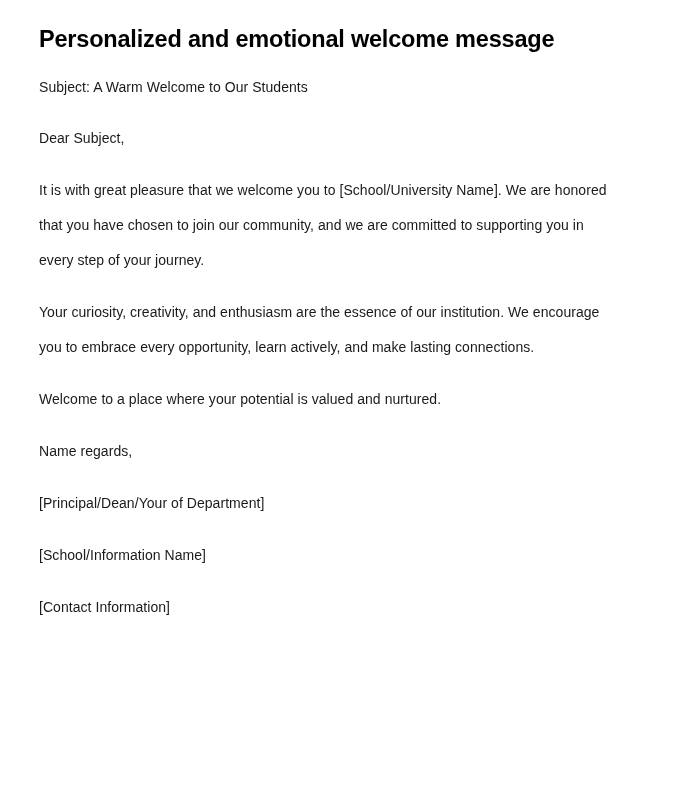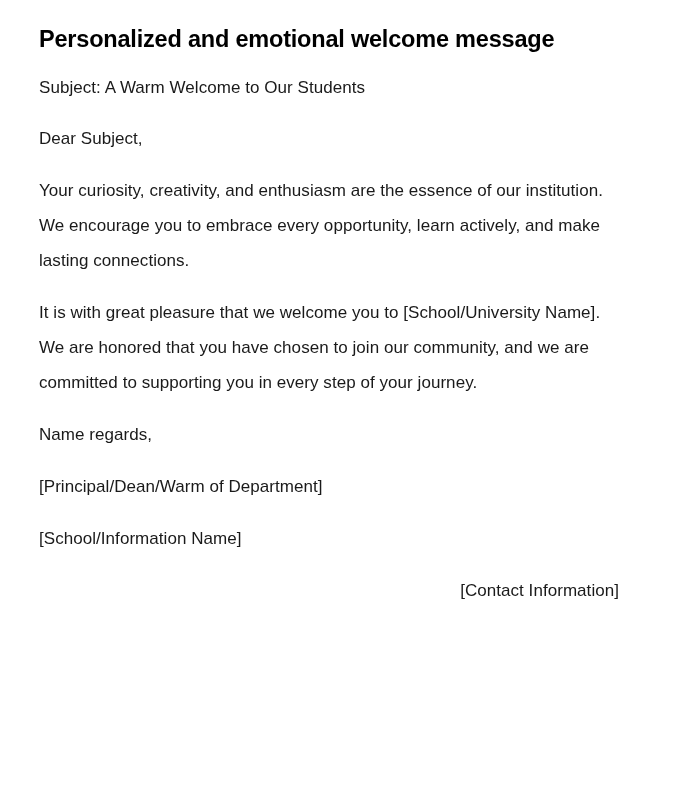--- a/index.html
+++ b/index.html
@@ -31,57 +31,57 @@
     color: #000000;
     margin: 0 0 16px 0;
     white-space: nowrap;
   }
 
   .doc-body {
     max-width: 580px;
   }
 
   .doc-para {
-    font-size: 17px;
+    font-size: 14px;
     font-weight: normal;
     line-height: 35px;
     color: #1a1a1a;
     margin: 0 0 17px 0;
     letter-spacing: 0.05px;
   }
 
   .doc-para:last-child {
     margin-bottom: 0;
-    text-align: right;
   }
 
   .doc-para.subject {
     margin-bottom: 16px;
   }
 </style>
 </head>
 <body>
 
 <div class="document">
 
   <h1 class="doc-title">Personalized and emotional welcome message</h1>
 
   <div class="doc-body">
 
     <p class="doc-para subject">Subject: A Warm Welcome to Our Students</p>
 
     <p class="doc-para">Dear Subject,</p>
 
+    <p class="doc-para">It is with great pleasure that we welcome you to [School/University Name]. We are honored that you have chosen to join our community, and we are committed to supporting you in every step of your journey.</p>
+
     <p class="doc-para">Your curiosity, creativity, and enthusiasm are the essence of our institution. We encourage you to embrace every opportunity, learn actively, and make lasting connections.</p>
 
-    <p class="doc-para">It is with great pleasure that we welcome you to [School/University Name]. We are honored that you have chosen to join our community, and we are committed to supporting you in every step of your journey.</p>
-
+    <p class="doc-para">Welcome to a place where your potential is valued and nurtured.</p>
 
     <p class="doc-para">Name regards,</p>
 
-    <p class="doc-para">[Principal/Dean/Warm of Department]</p>
+    <p class="doc-para">[Principal/Dean/Your of Department]</p>
 
     <p class="doc-para">[School/Information Name]</p>
 
     <p class="doc-para">[Contact Information]</p>
 
   </div>
 </div>
 
 </body></html>

